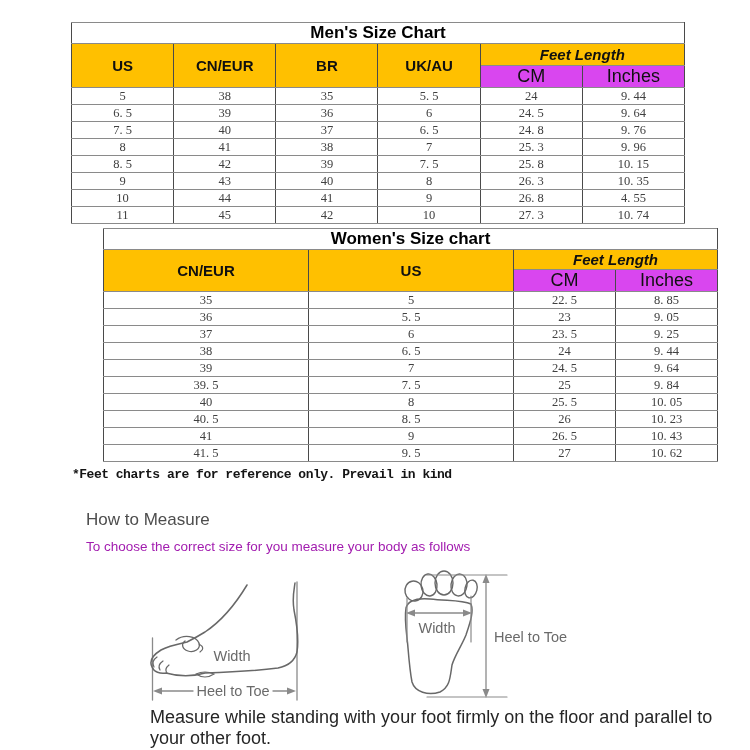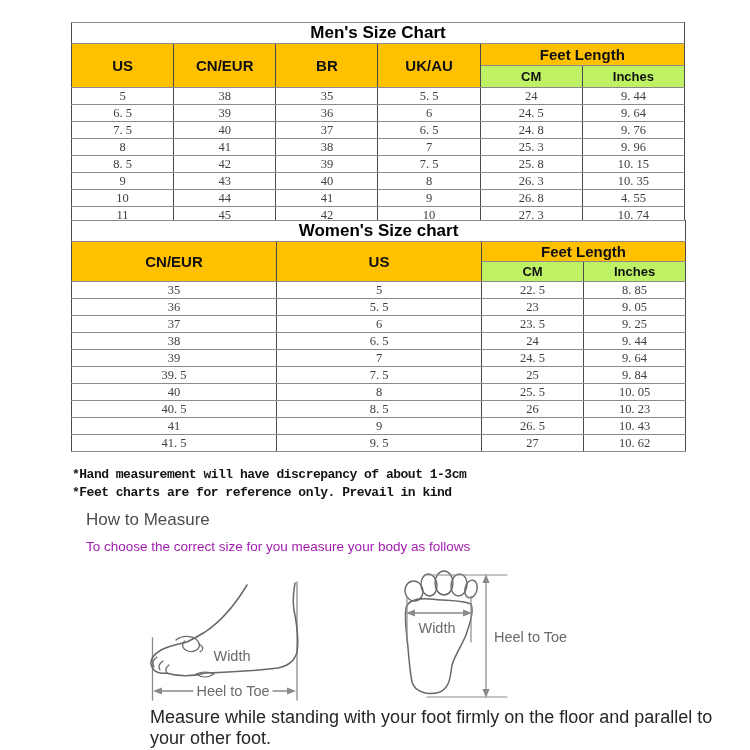--- a/index.html
+++ b/index.html
@@ -7,37 +7,37 @@
     width:750px;height:750px;position:relative;background:#ffffff;
     font-family:"Liberation Sans",sans-serif;overflow:hidden;
   }
   
   table.size-table{
     position:absolute;left:71px;width:614px;
     border-collapse:collapse;table-layout:fixed;
     border:1px solid #383838;
   }
   #mens-table{top:22px;}
-  #womens-table{top:220px;}
+  #womens-table{top:228px;margin-left:32px;}
   .size-table th,.size-table td{
     padding:0;margin:0;text-align:center;vertical-align:middle;
     border-left:1px solid #4a4a4a;border-right:1px solid #4a4a4a;
     border-top:1px solid #8a8a8a;border-bottom:1px solid #8a8a8a;
   }
   .title-cell{
     height:20px;background:#ffffff;color:#000;
     font-size:17px;font-weight:bold;border-bottom:1px solid #383838;
   }
   .hdr{
     background:#FFC000;color:#101010;font-weight:bold;font-size:15px;
   }
   .hdr-main{height:43px;}
-  .hdr-feet{height:21px;border-bottom:1px solid #383838;}
+  .hdr-feet{height:21px;border-bottom:1px solid #383838;font-style:italic;}
   .hdr-sub{
-    background:#bef264;color:#101010;font-weight:bold;font-size:13px;height:21px;
+    background:#d946ef;color:#101010;font-weight:normal;font-size:18px;height:21px;
   }
   td.data{
     height:16px;font-family:"Liberation Serif",serif;
     font-size:12.5px;color:#404040;line-height:1;
   }
   #womens-table td.data{height:16px;}
   #womens-table .hdr-main{height:38px;}
   #womens-table .hdr-feet{height:19px;}
   #womens-table .hdr-sub{height:19px;}
   
@@ -234,21 +234,20 @@
   <tr>
     <td class="data">41. 5</td>
     <td class="data">9. 5</td>
     <td class="data">27</td>
     <td class="data">10. 62</td>
   </tr>
 </tbody>
   </table>
 
 <div class="notes">
-  <div>*Hand measurement will have discrepancy of about 1-3cm</div>
   <div>*Feet charts are for reference only. Prevail in kind</div>
 </div>
 
 <div class="how-title">How to Measure</div>
 <div class="how-sub">To choose the correct size for you measure your body as follows</div>
 
 <svg class="diagram-svg" width="750" height="150" viewBox="0 0 750 150">
 
   <g fill="none" stroke-linecap="round">
 

